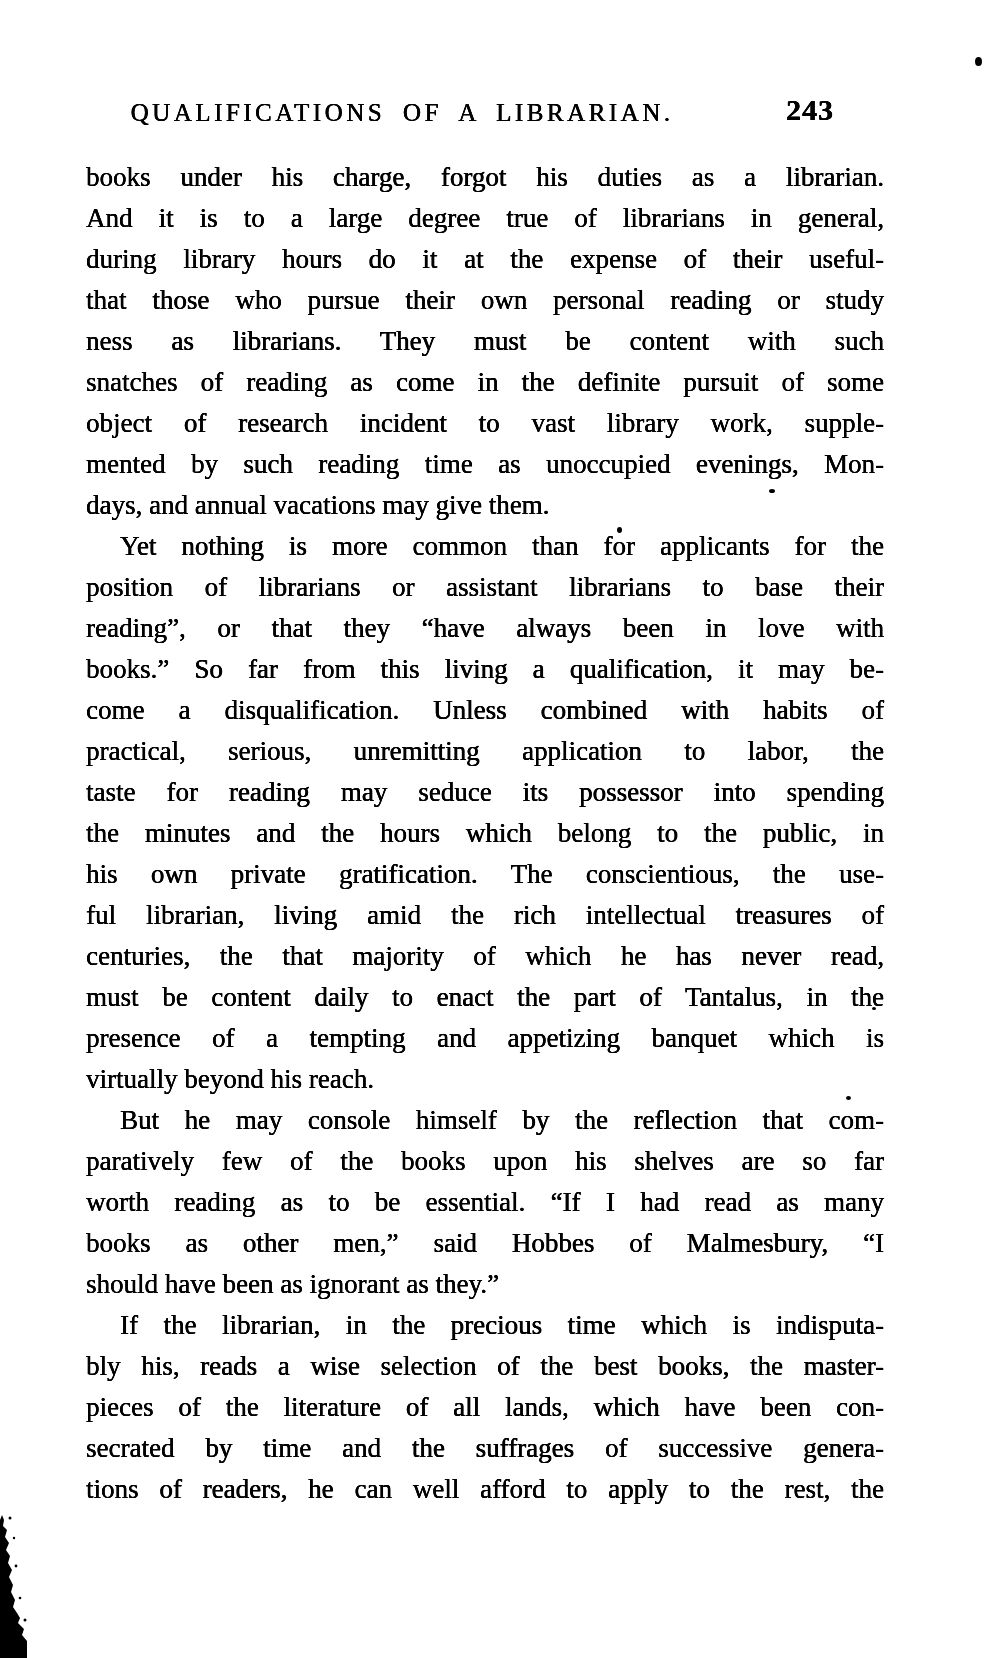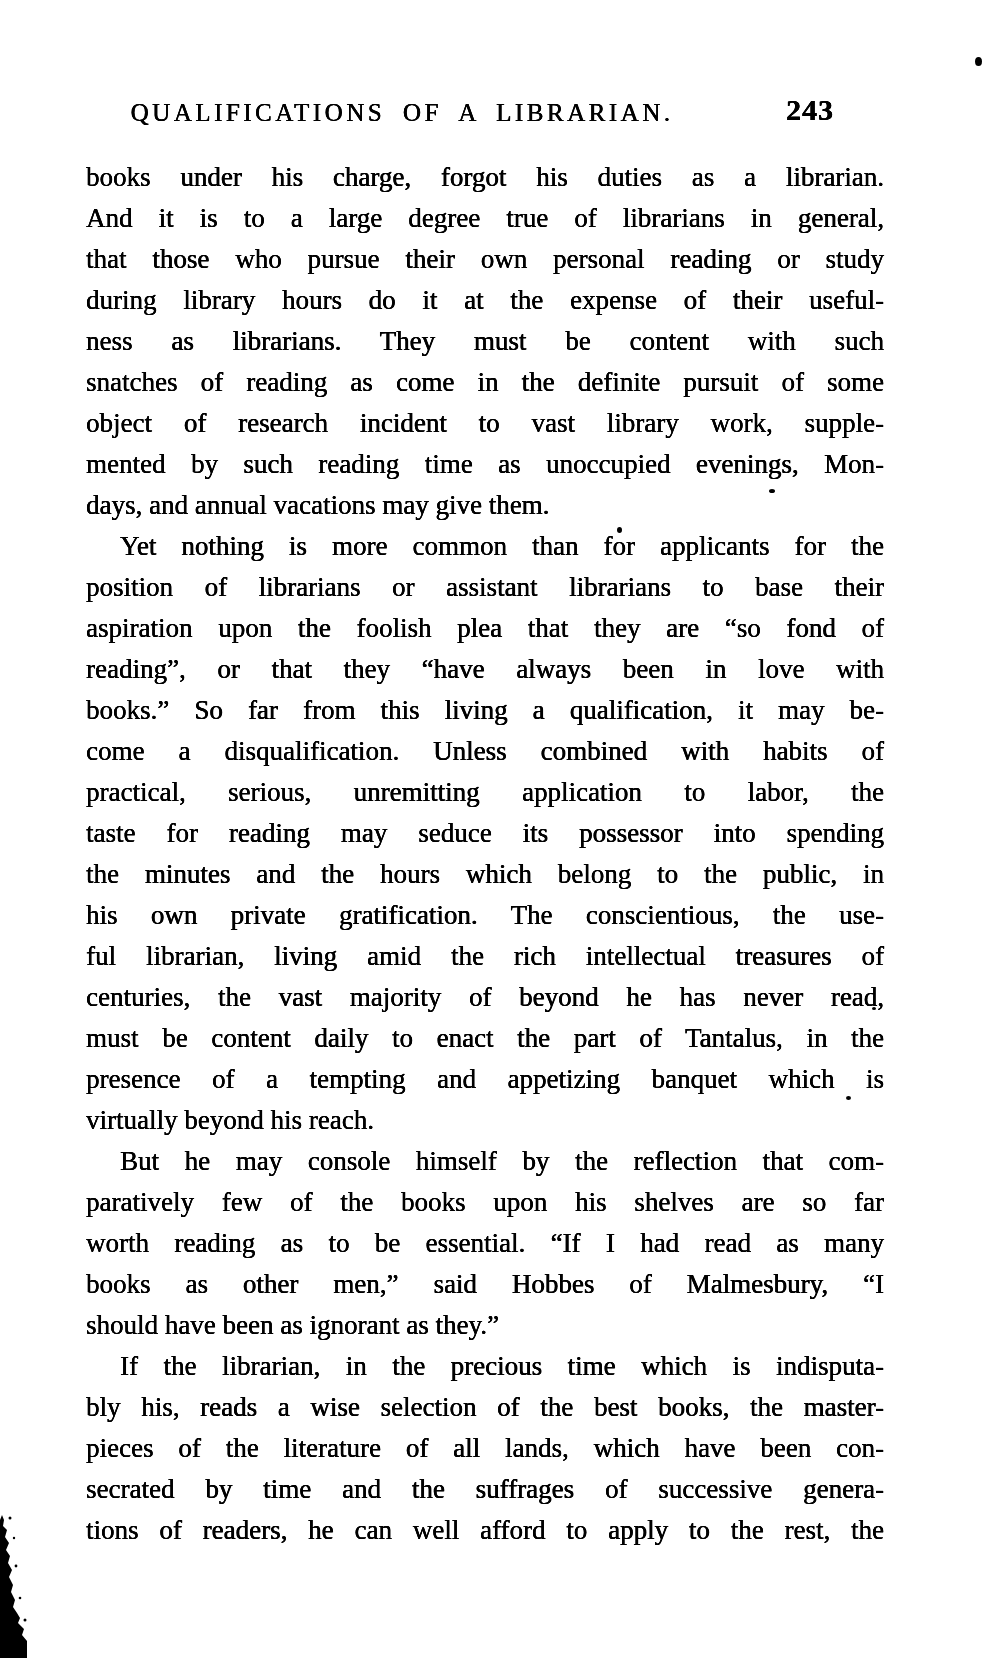--- a/index.html
+++ b/index.html
@@ -70,39 +70,38 @@
 <div class="page">
 
   <div class="running-head">
     <span class="title ink">QUALIFICATIONS OF A LIBRARIAN.</span>
     <span class="folio ink">243</span>
   </div>
 
   <div class="text-block ink">
       <div class="line">books under his charge, forgot his duties as a librarian.</div>
       <div class="line">And it is to a large degree true of librarians in general,</div>
+      <div class="line">during library hours do it at the expense of their useful-</div>
       <div class="line">that those who pursue their own personal reading or study</div>
-      <div class="line">during library hours do it at the expense of their useful-</div>
       <div class="line">ness as librarians.  They must be content with such</div>
       <div class="line">snatches of reading as come in the definite pursuit of some</div>
       <div class="line">object of research incident to vast library work, supple-</div>
       <div class="line">mented by such reading time as unoccupied evenings, Mon-</div>
       <div class="line last">days, and annual vacations may give them.</div>
       <div class="line indent">Yet nothing is more common than for applicants for the</div>
       <div class="line">position of librarians or assistant librarians to base their</div>
-      <div class="line">aspiration upon the foolish plea that they are “so fond of</div>
       <div class="line">reading”, or that they “have always been in love with</div>
       <div class="line">books.”  So far from this living a qualification, it may be-</div>
       <div class="line">come a disqualification.  Unless combined with habits of</div>
       <div class="line">practical, serious, unremitting application to labor, the</div>
       <div class="line">taste for reading may seduce its possessor into spending</div>
       <div class="line">the minutes and the hours which belong to the public, in</div>
       <div class="line">his own private gratification.  The conscientious, the use-</div>
       <div class="line">ful librarian, living amid the rich intellectual treasures of</div>
-      <div class="line">centuries, the vast majority of beyond he has never read,</div>
+      <div class="line">centuries, the that majority of which he has never read,</div>
       <div class="line">must be content daily to enact the part of Tantalus, in the</div>
       <div class="line">presence of a tempting and appetizing banquet which is</div>
       <div class="line last">virtually beyond his reach.</div>
       <div class="line indent">But he may console himself by the reflection that com-</div>
       <div class="line">paratively few of the books upon his shelves are so far</div>
       <div class="line">worth reading as to be essential.  “If I had read as many</div>
       <div class="line">books as other men,” said Hobbes of Malmesbury, “I</div>
       <div class="line last">should have been as ignorant as they.”</div>
       <div class="line indent">If the librarian, in the precious time which is indisputa-</div>
       <div class="line">bly his, reads a wise selection of the best books, the master-</div>

